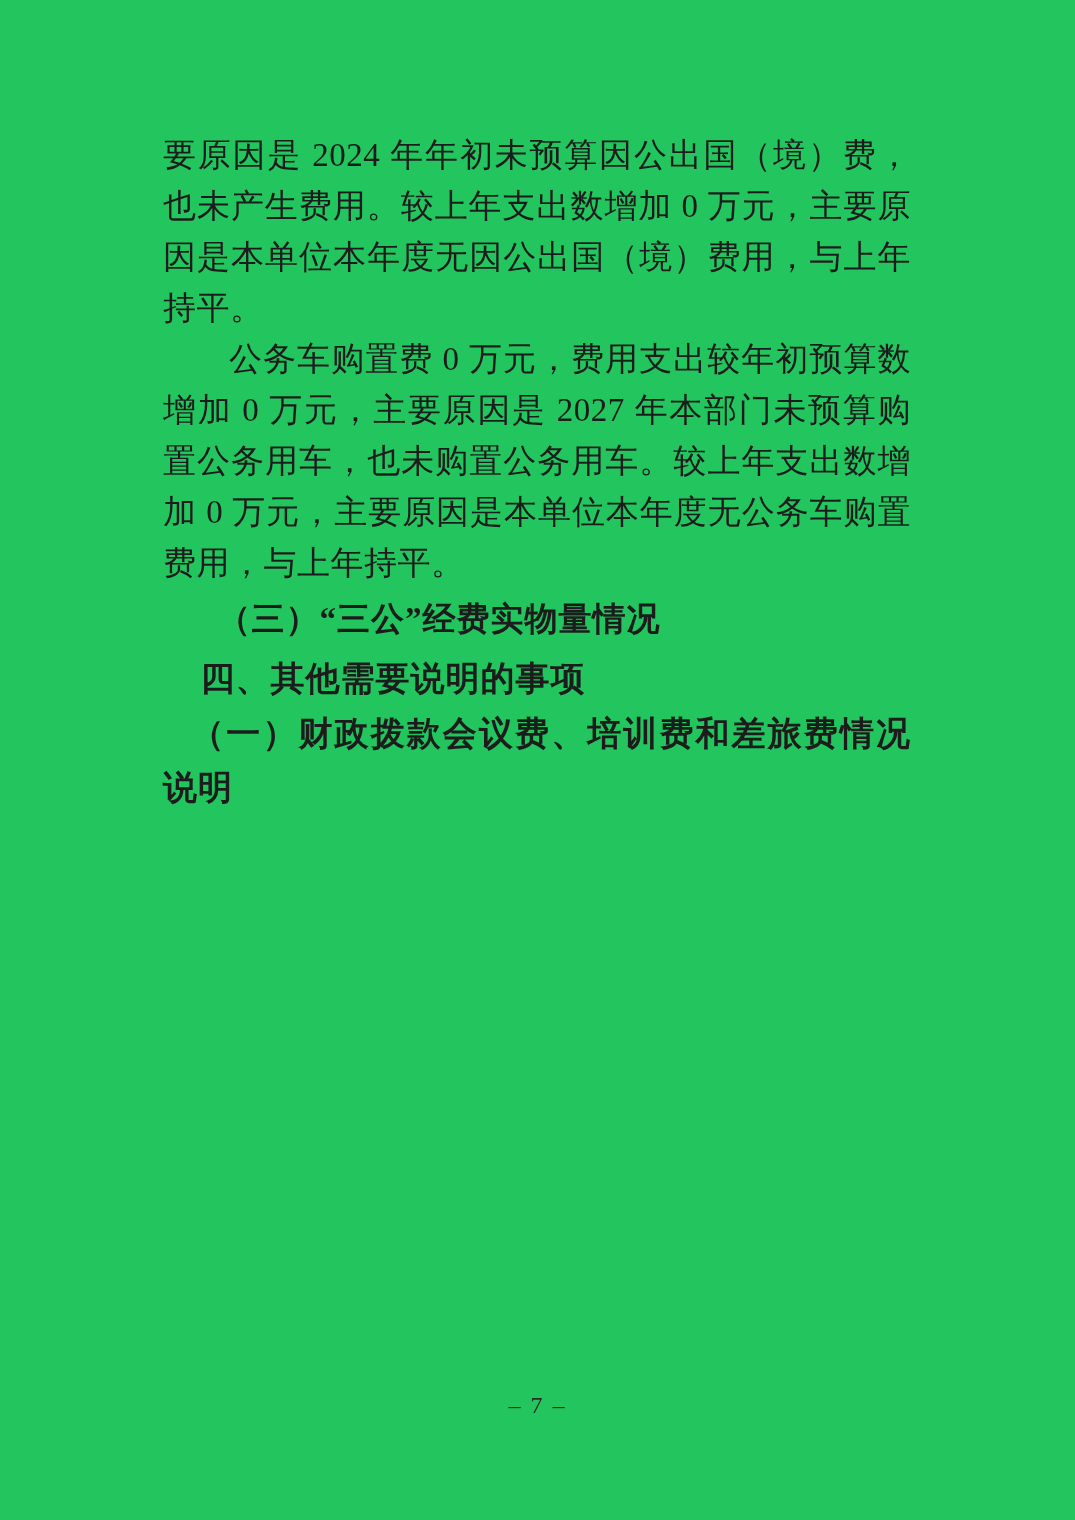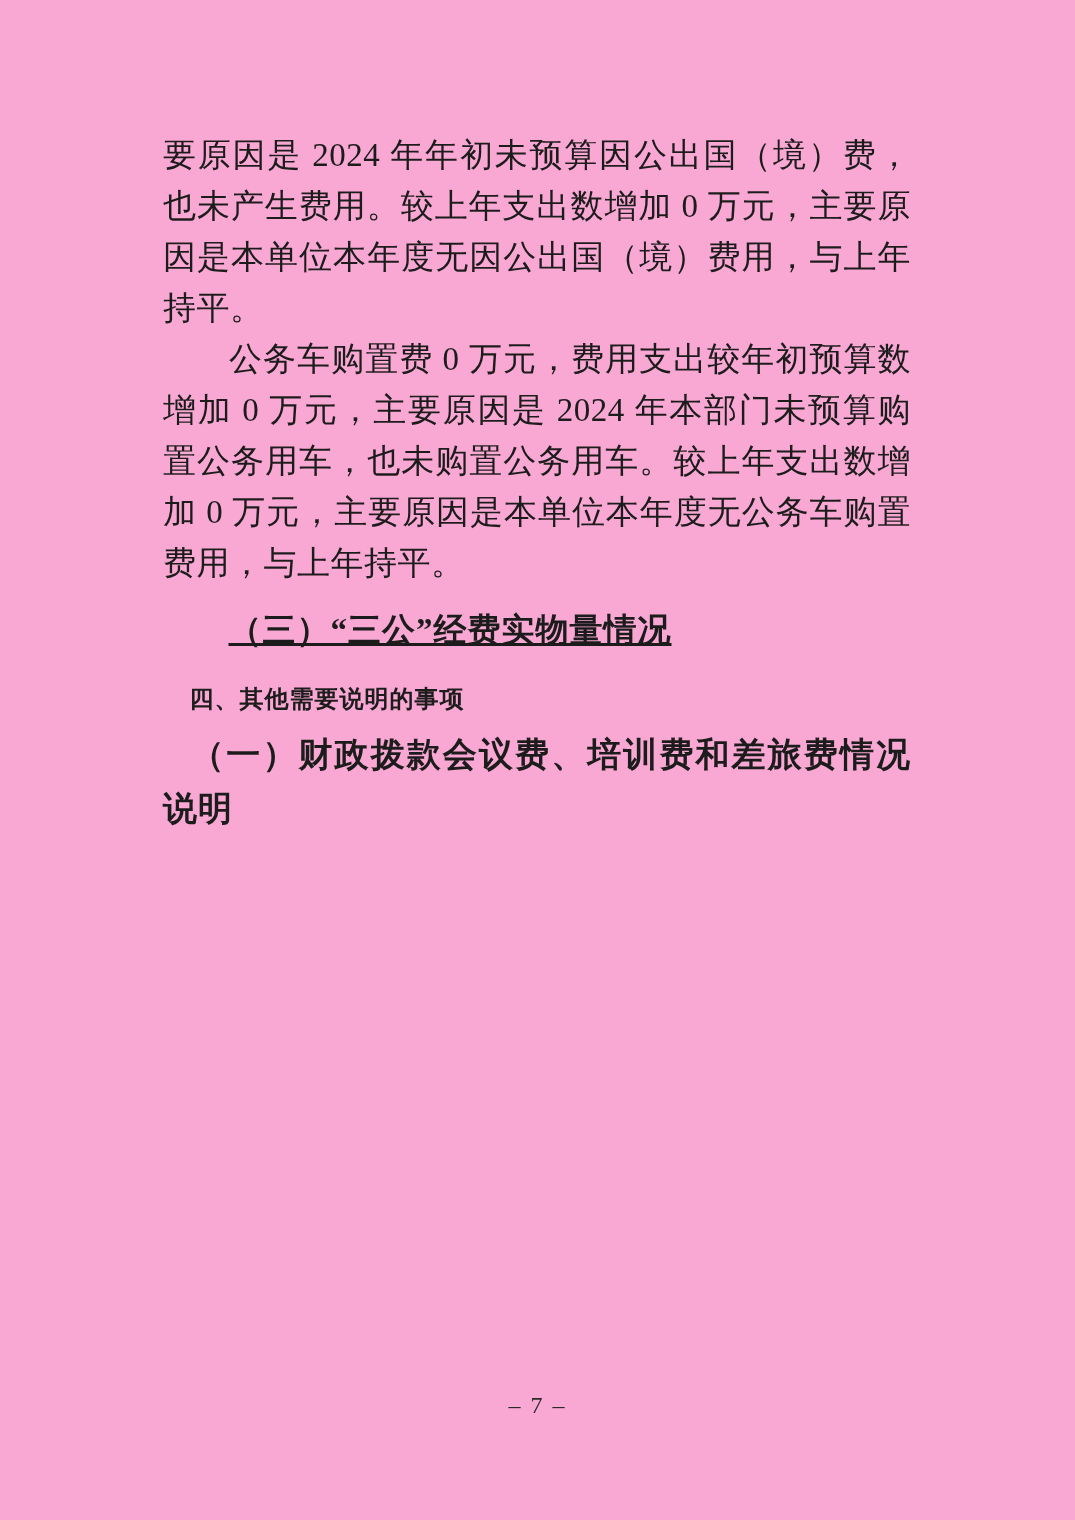--- a/index.html
+++ b/index.html
@@ -4,21 +4,21 @@
 <style>
   html, body {
     margin: 0;
     padding: 0;
     background: #ffffff;
   }
   .page {
     position: relative;
     width: 1075px;
     height: 1520px;
-    background: #f9a8d4;
+    background: #22c55e;
     font-family: "Liberation Serif", "DejaVu Serif", serif;
     color: #1c1c1c;
     overflow: hidden;
   }
   .body-text {
     position: absolute;
     left: 163px;
     top: 130px;
     width: 748px;
     font-size: 33px;
@@ -28,31 +28,30 @@
   }
   .para {
     margin: 0;
     text-indent: 2em;
     font-weight: normal;
   }
   .para.no-indent {
     text-indent: 0;
   }
   .heading-kaiti {
-    margin: 16px;
+    margin: 5px;
     font-size: 33px;
     line-height: 51px;
     font-weight: bold;
     text-indent: 1.5em;
     letter-spacing: 1px;
-    text-decoration: underline;
   }
   .heading-hei {
     margin: 6px 0 0 0;
-    font-size: 24px;
+    font-size: 34px;
     line-height: 54px;
     font-weight: bold;
     font-family: "Liberation Sans", "DejaVu Sans", sans-serif;
     text-indent: 1.1em;
     letter-spacing: 1px;
   }
   .heading-kaiti-sub {
     margin: 2px 0 0 0;
     font-size: 34px;
     line-height: 54px;
@@ -71,21 +70,21 @@
     color: #2a2a2a;
     letter-spacing: 2px;
   }
 </style>
 </head>
 <body>
 
 <div class="page">
   <main class="body-text">
     <p class="para no-indent">要原因是 2024 年年初未预算因公出国（境）费，也未产生费用。较上年支出数增加 0 万元，主要原因是本单位本年度无因公出国（境）费用，与上年持平。</p>
-    <p class="para">公务车购置费 0 万元，费用支出较年初预算数增加 0 万元，主要原因是 2024 年本部门未预算购置公务用车，也未购置公务用车。较上年支出数增加 0 万元，主要原因是本单位本年度无公务车购置费用，与上年持平。</p>
+    <p class="para">公务车购置费 0 万元，费用支出较年初预算数增加 0 万元，主要原因是 2027 年本部门未预算购置公务用车，也未购置公务用车。较上年支出数增加 0 万元，主要原因是本单位本年度无公务车购置费用，与上年持平。</p>
     <h3 class="heading-kaiti">（三）“三公”经费实物量情况</h3>
     <h2 class="heading-hei">四、其他需要说明的事项</h2>
     <h3 class="heading-kaiti-sub">（一）财政拨款会议费、培训费和差旅费情况说明</h3>
   </main>
 
   <footer class="page-footer">
     <span>– 7 –</span>
   </footer>
 </div>
 

